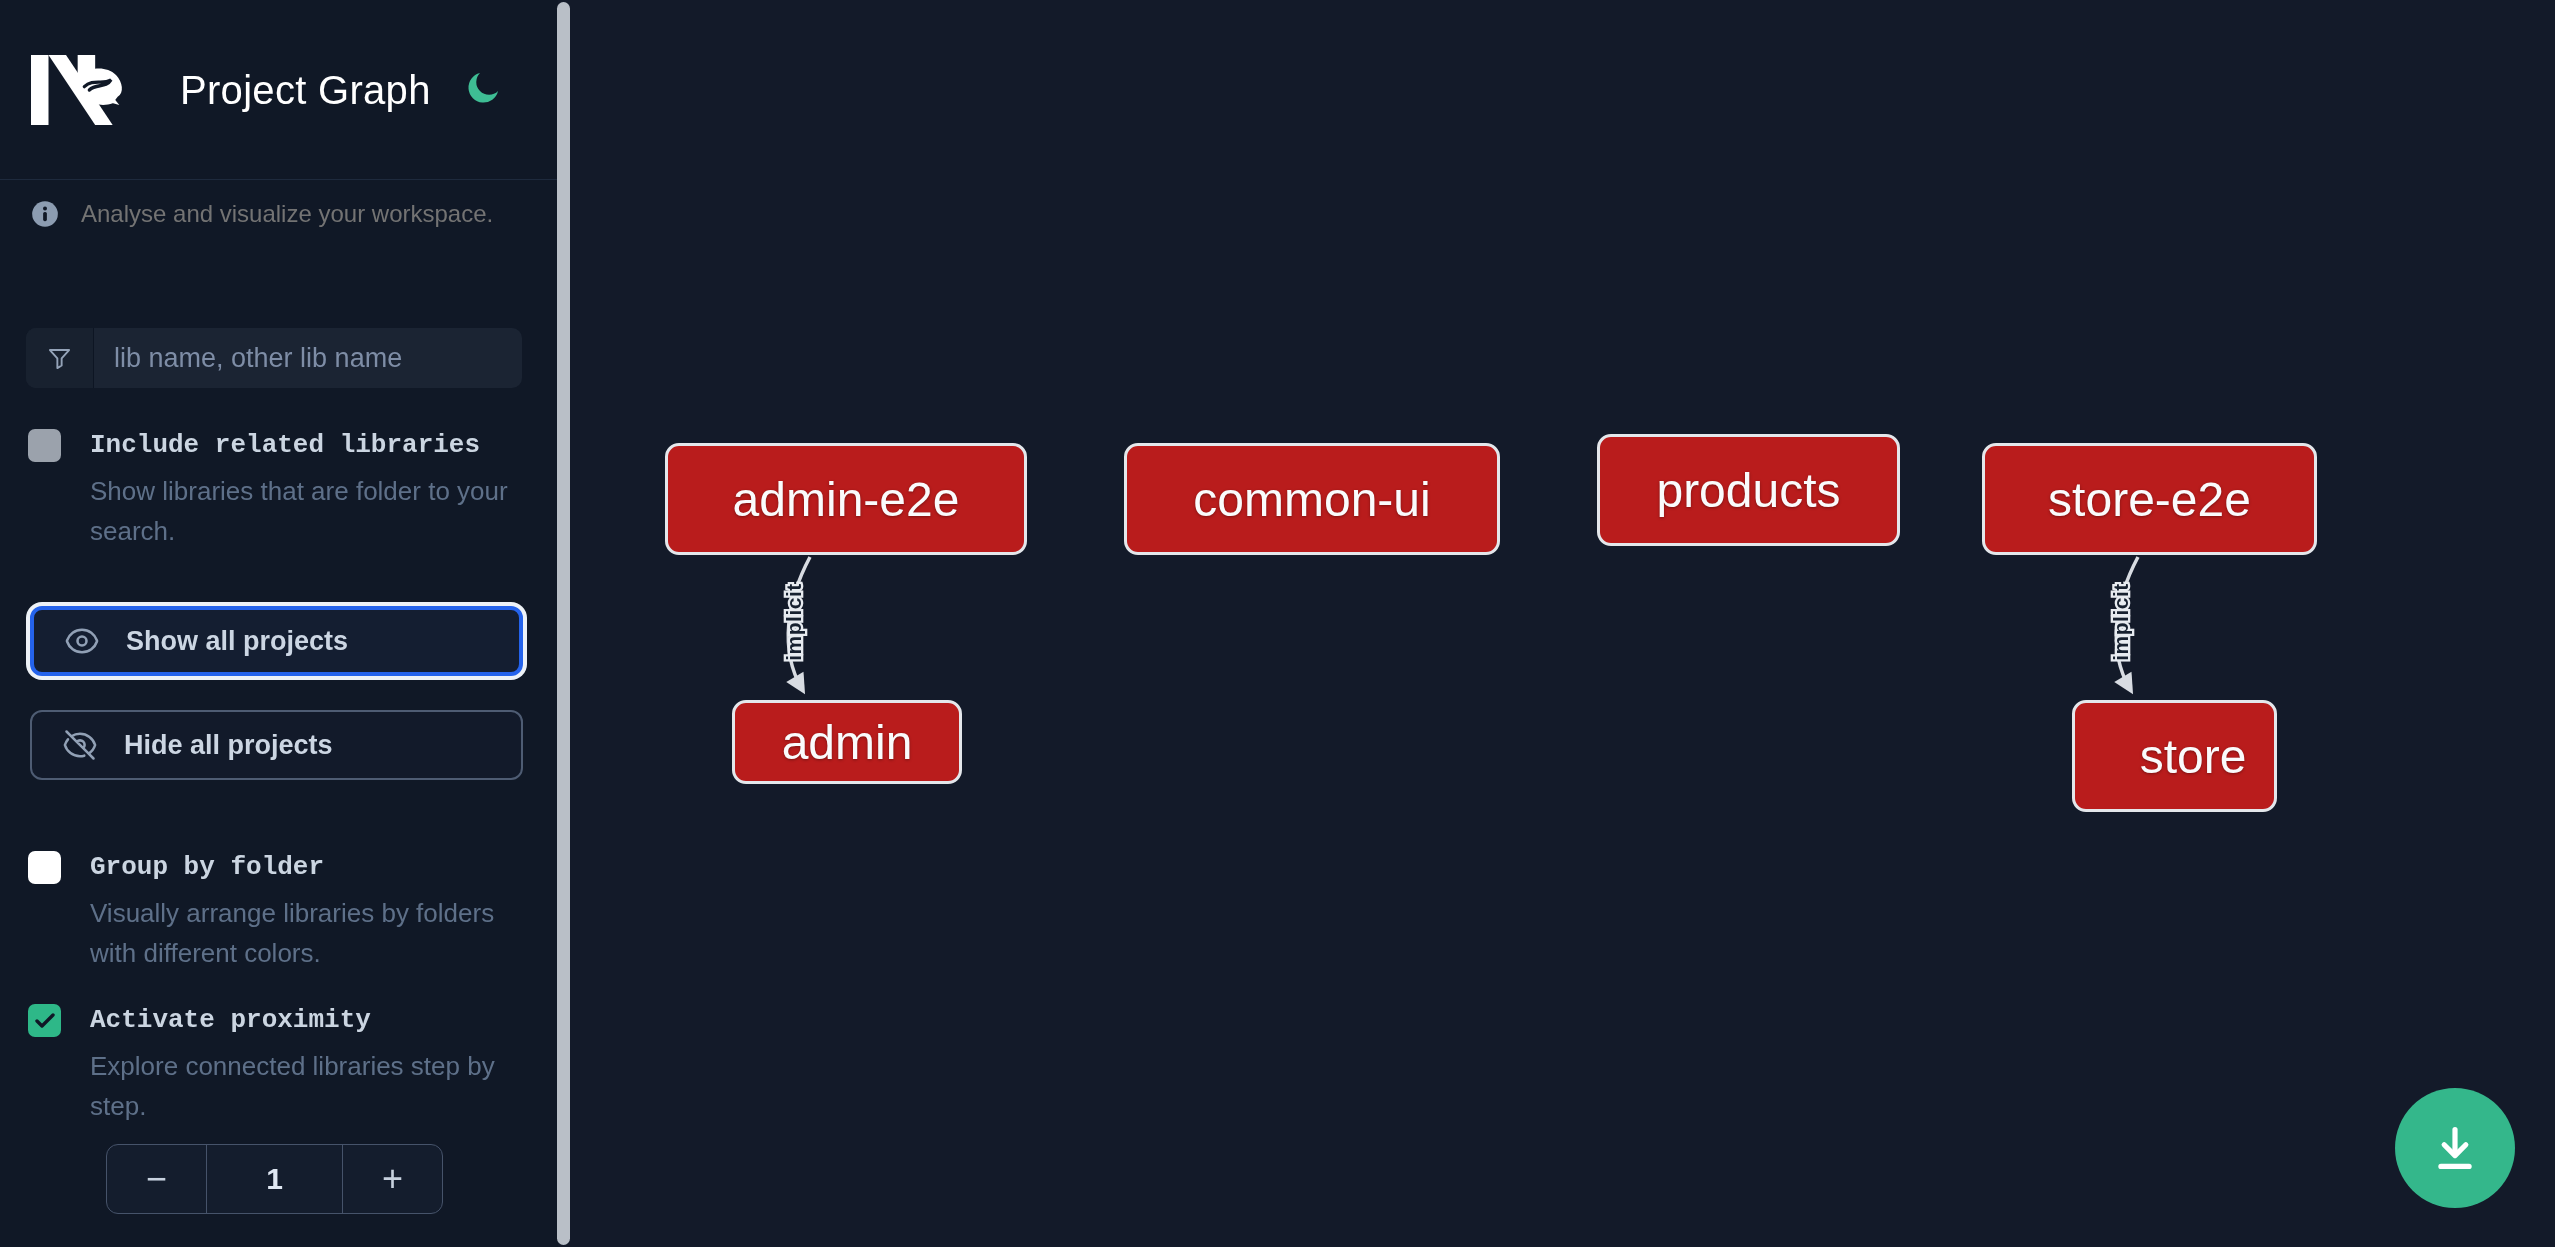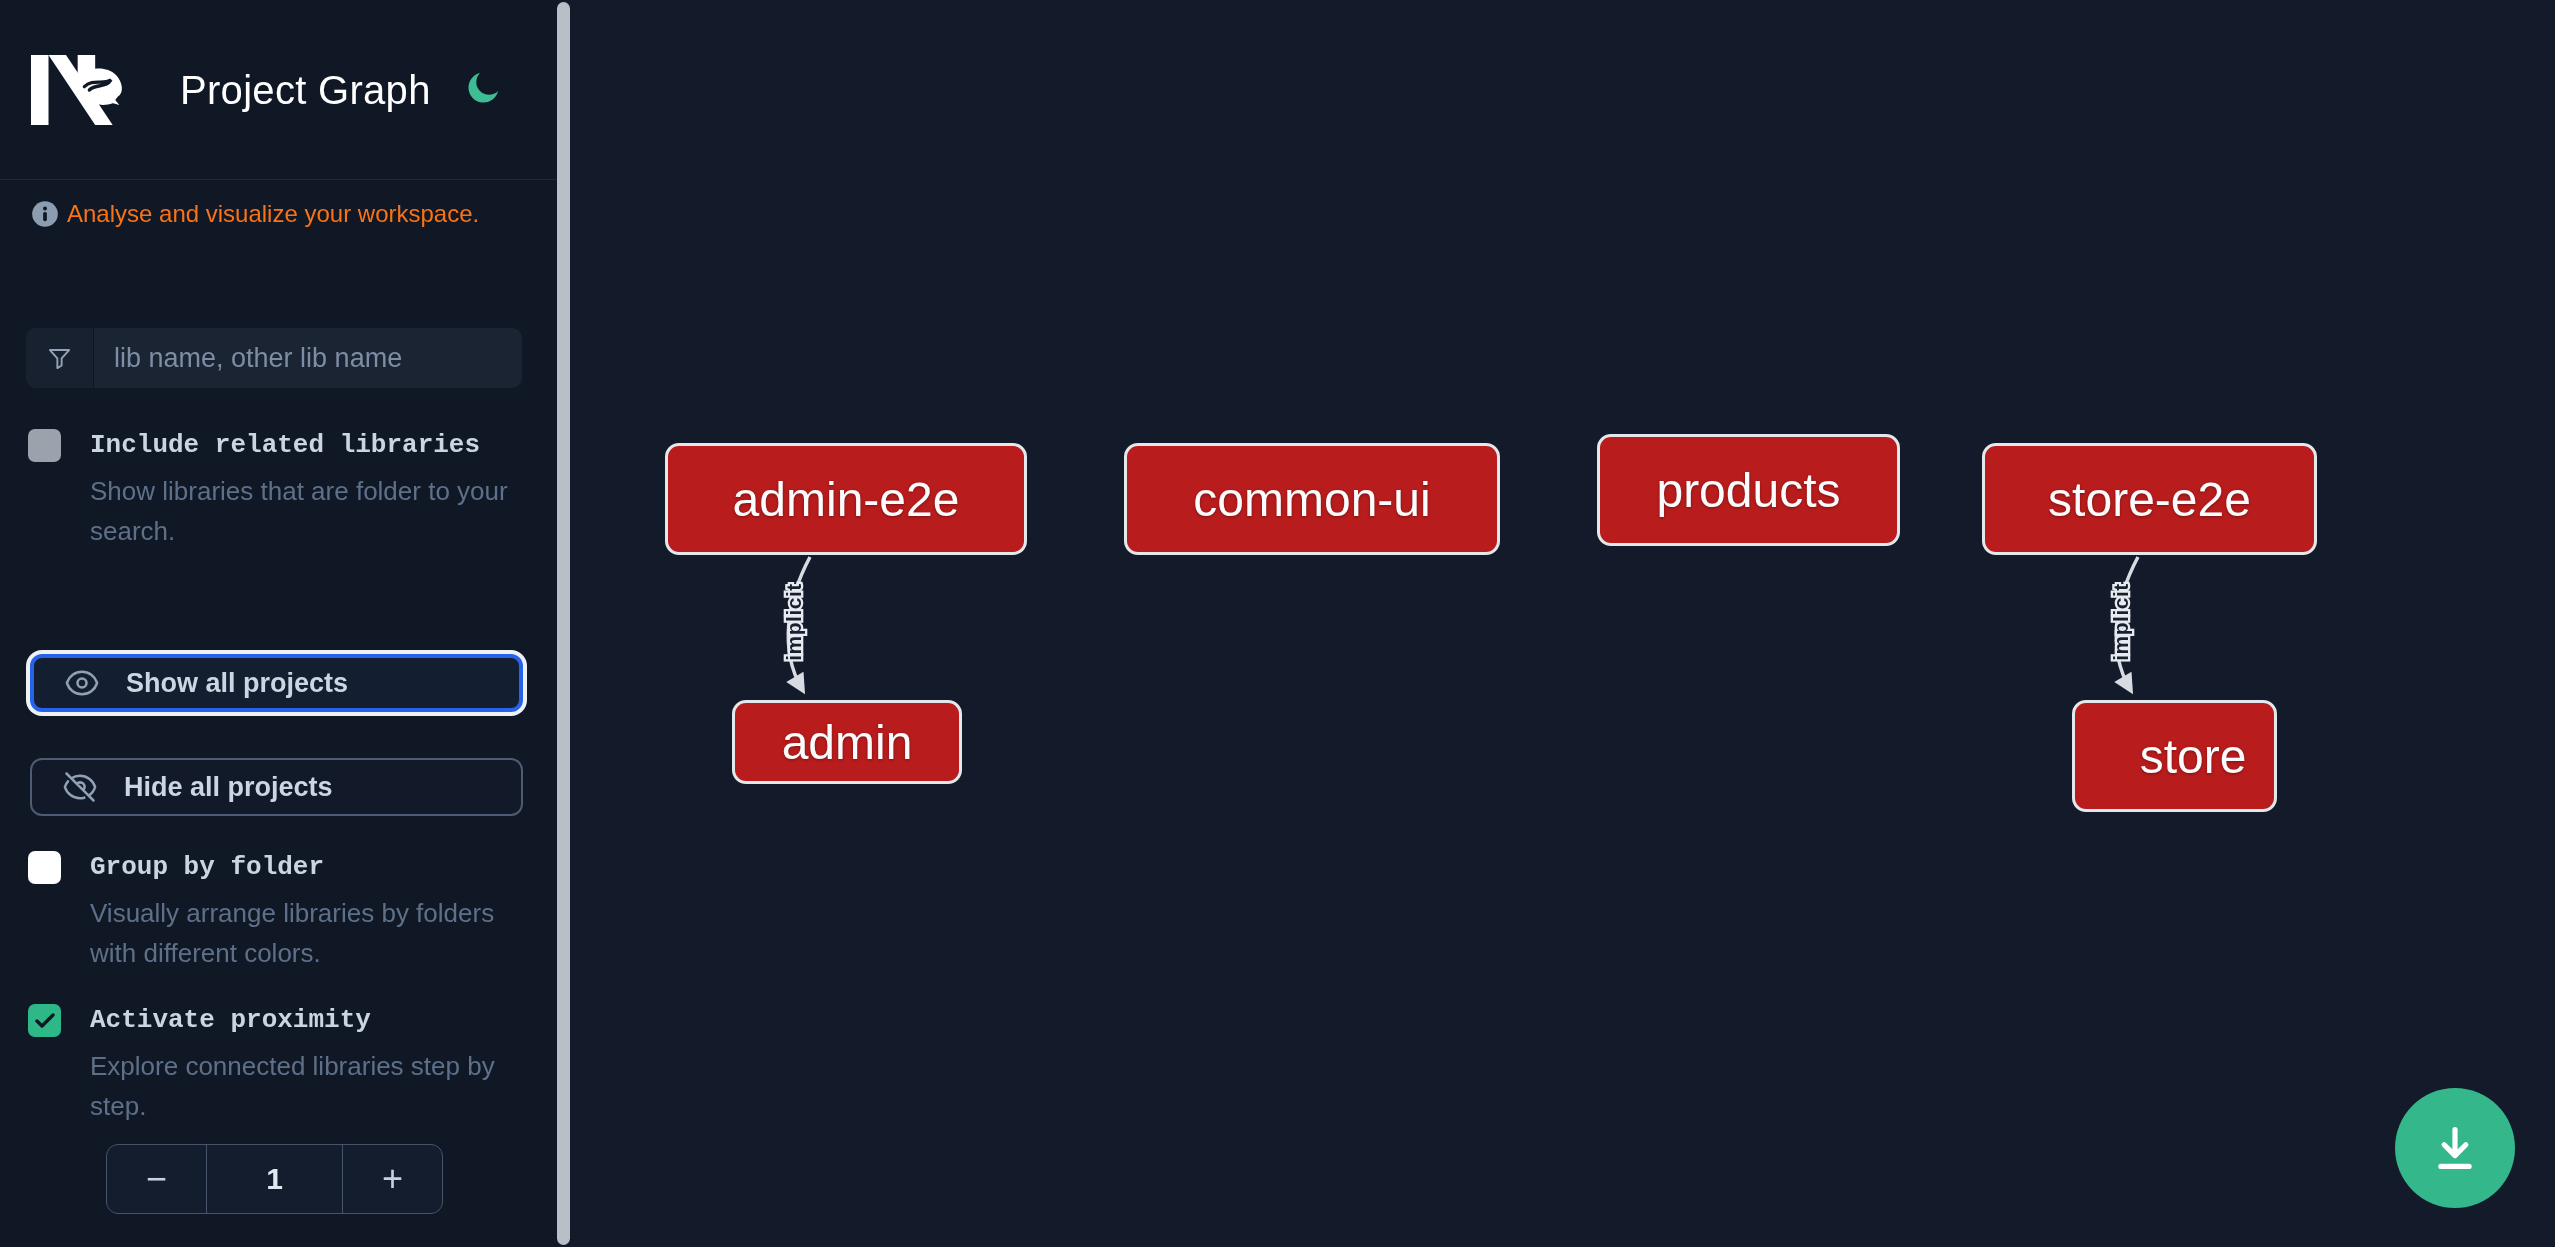--- a/index.html
+++ b/index.html
@@ -26,22 +26,22 @@
   .app-title {
     position:absolute; left:180px; top:68px; font-size:40px; font-weight:400;
     color:#ffffff; letter-spacing:0.3px; white-space:nowrap;
   }
   .theme-toggle {
     position:absolute; left:462px; top:64px; width:50px; height:50px;
     background:transparent; border:none; cursor:pointer;
   }
   .info-row {
     position:absolute; left:31px; top:200px; width:500px;
-    display:flex; align-items:center; gap:8px;
-    font-size:24px; color:#f97316;
+    display:flex; align-items:center; gap:22px;
+    font-size:24px; color:#737373;
   }
   .search {
     position:absolute; left:26px; top:328px; width:496px; height:60px;
     background:#1b2433; border-radius:10px; display:flex; align-items:stretch;
     overflow:hidden;
   }
   .search-icon-cell {
     width:68px; display:flex; align-items:center; justify-content:center;
     background:#18212f; border-right:1px solid #0d1523;
   }
@@ -63,26 +63,26 @@
   .opt-label {
     position:absolute; left:62px; top:0; font-size:26px; font-weight:700;
     color:#cbd5e1; line-height:36px; white-space:nowrap;font-family:Liberation Mono, monospace;
   }
   .opt-desc {
     position:absolute; left:62px; top:44px; width:445px;
     font-size:26px; color:#5e7089; line-height:40px;
   }
   
   .btn {
-    position:absolute; left:30px; width:493px; height:58px;
+    position:absolute; left:30px; width:493px; height:70px;
     border-radius:12px; display:flex; align-items:center; gap:26px;
     padding-left:30px; cursor:pointer;
     background:#121a2a; border:2px solid #4e5c73;
     font-family:"Liberation Sans",sans-serif;
-    font-size:27px; font-weight:600; color:#ccd6e3;margin-top:48px;
+    font-size:27px; font-weight:600; color:#ccd6e3;
   }
   .btn-show {
     top:606px; background:#141e31; border:4px solid #2563eb;
     box-shadow:0 0 0 4px #eef2f7;
   }
   .btn-hide { top:710px; }
   
   .stepper {
     position:absolute; left:106px; top:1144px; width:337px; height:70px;
     border:1px solid #46536a; border-radius:12px; display:flex;

